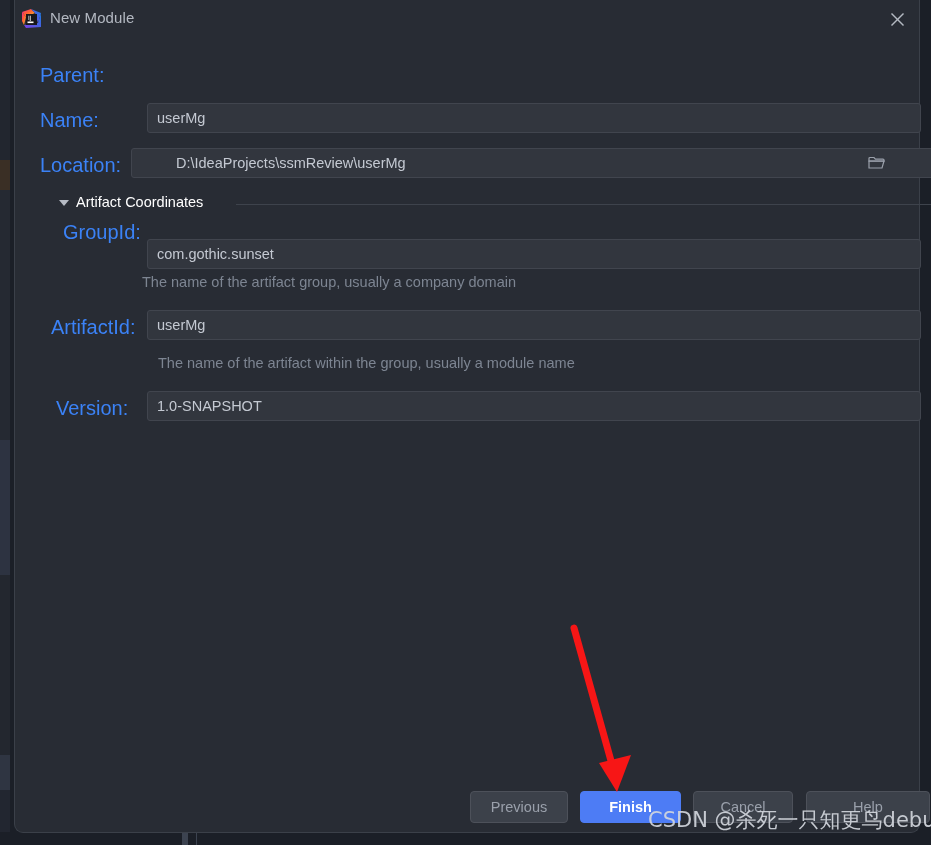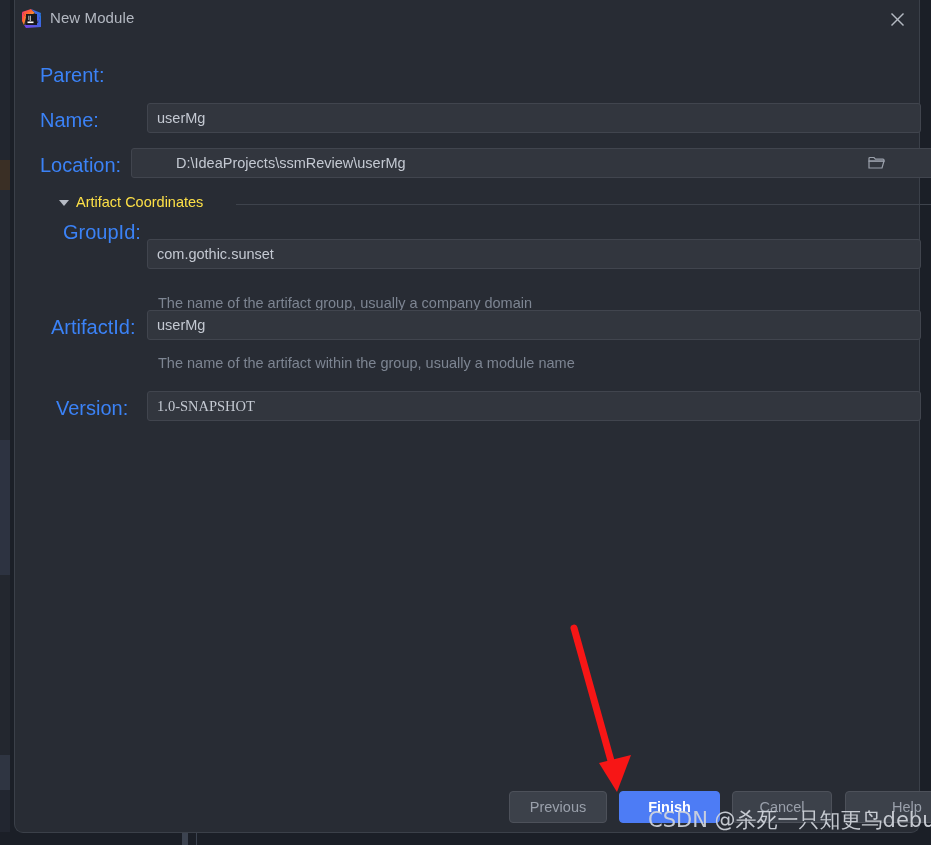--- a/index.html
+++ b/index.html
@@ -156,21 +156,21 @@
     left: 3px; top: 7px;
     width: 0; height: 0;
     border-left: 5px solid transparent;
     border-right: 5px solid transparent;
     border-top: 6px solid #b6bbc4;
   }
   #section-title {
     position: absolute;
     left: 20px; top: 1px;
     font-size: 14.5px;
-    color: #fde047;
+    color: #ffffff;
   }
   #section-line {
     position: absolute;
     left: 180px; top: 11px;
     right: 0;
     height: 1px;
     background: #3e434c;
   }
 
   .hint {
@@ -188,21 +188,20 @@
     box-sizing: border-box;
     font-size: 14.5px;
     font-family: "Liberation Sans", sans-serif;
     display: flex;
     align-items: center;
     justify-content: center;
     cursor: pointer;
     border: 1px solid #4d515a;
     background: #3c414a;
     color: #9aa0ab;
-    margin-left: 39px;
   }
   .btn.primary {
     background: #4d7cf5;
     border: 1px solid #4d7cf5;
     color: #ffffff;
     font-weight: bold;
   }
 
   
   #annot-arrow {
@@ -303,33 +302,33 @@
     <span id="section-title">Artifact Coordinates</span>
     <span id="section-line"></span>
   </div>
 
   <div class="row" style="left:0; top:215px; width:906px;">
     <div class="flabel" style="left:48px;">GroupId:</div>
     <div class="field" style="left:132px; width:774px;margin-top:24px;">
       <span>com.gothic.sunset</span>
     </div>
   </div>
-  <div class="hint" style="left:143px; top:274px;margin-top:21px;">The name of the artifact group, usually a company domain</div>
+  <div class="hint" style="left:127px; top:274px;">The name of the artifact group, usually a company domain</div>
 
   <div class="row" style="left:0; top:310px; width:906px;">
     <div class="flabel" style="left:36px;">ArtifactId:</div>
     <div class="field" style="left:132px; width:774px;">
       <span>userMg</span>
     </div>
   </div>
   <div class="hint" style="left:143px; top:355px;">The name of the artifact within the group, usually a module name</div>
 
   <div class="row" style="left:0; top:391px; width:906px;">
     <div class="flabel" style="left:41px;">Version:</div>
-    <div class="field" style="left:132px; width:774px;font-family:Liberation Serif, serif;">
+    <div class="field" style="left:132px; width:774px;">
       <span>1.0-SNAPSHOT</span>
     </div>
   </div>
 
   <div class="btn" style="left:455px; width:98px;">Previous</div>
   <div class="btn" style="left:678px; width:100px;">Cancel</div>
   <div class="btn primary" style="left:565px; width:101px;">Finish</div>
   <div class="btn" style="left:791px; width:124px;">Help</div>
 
 </div>

